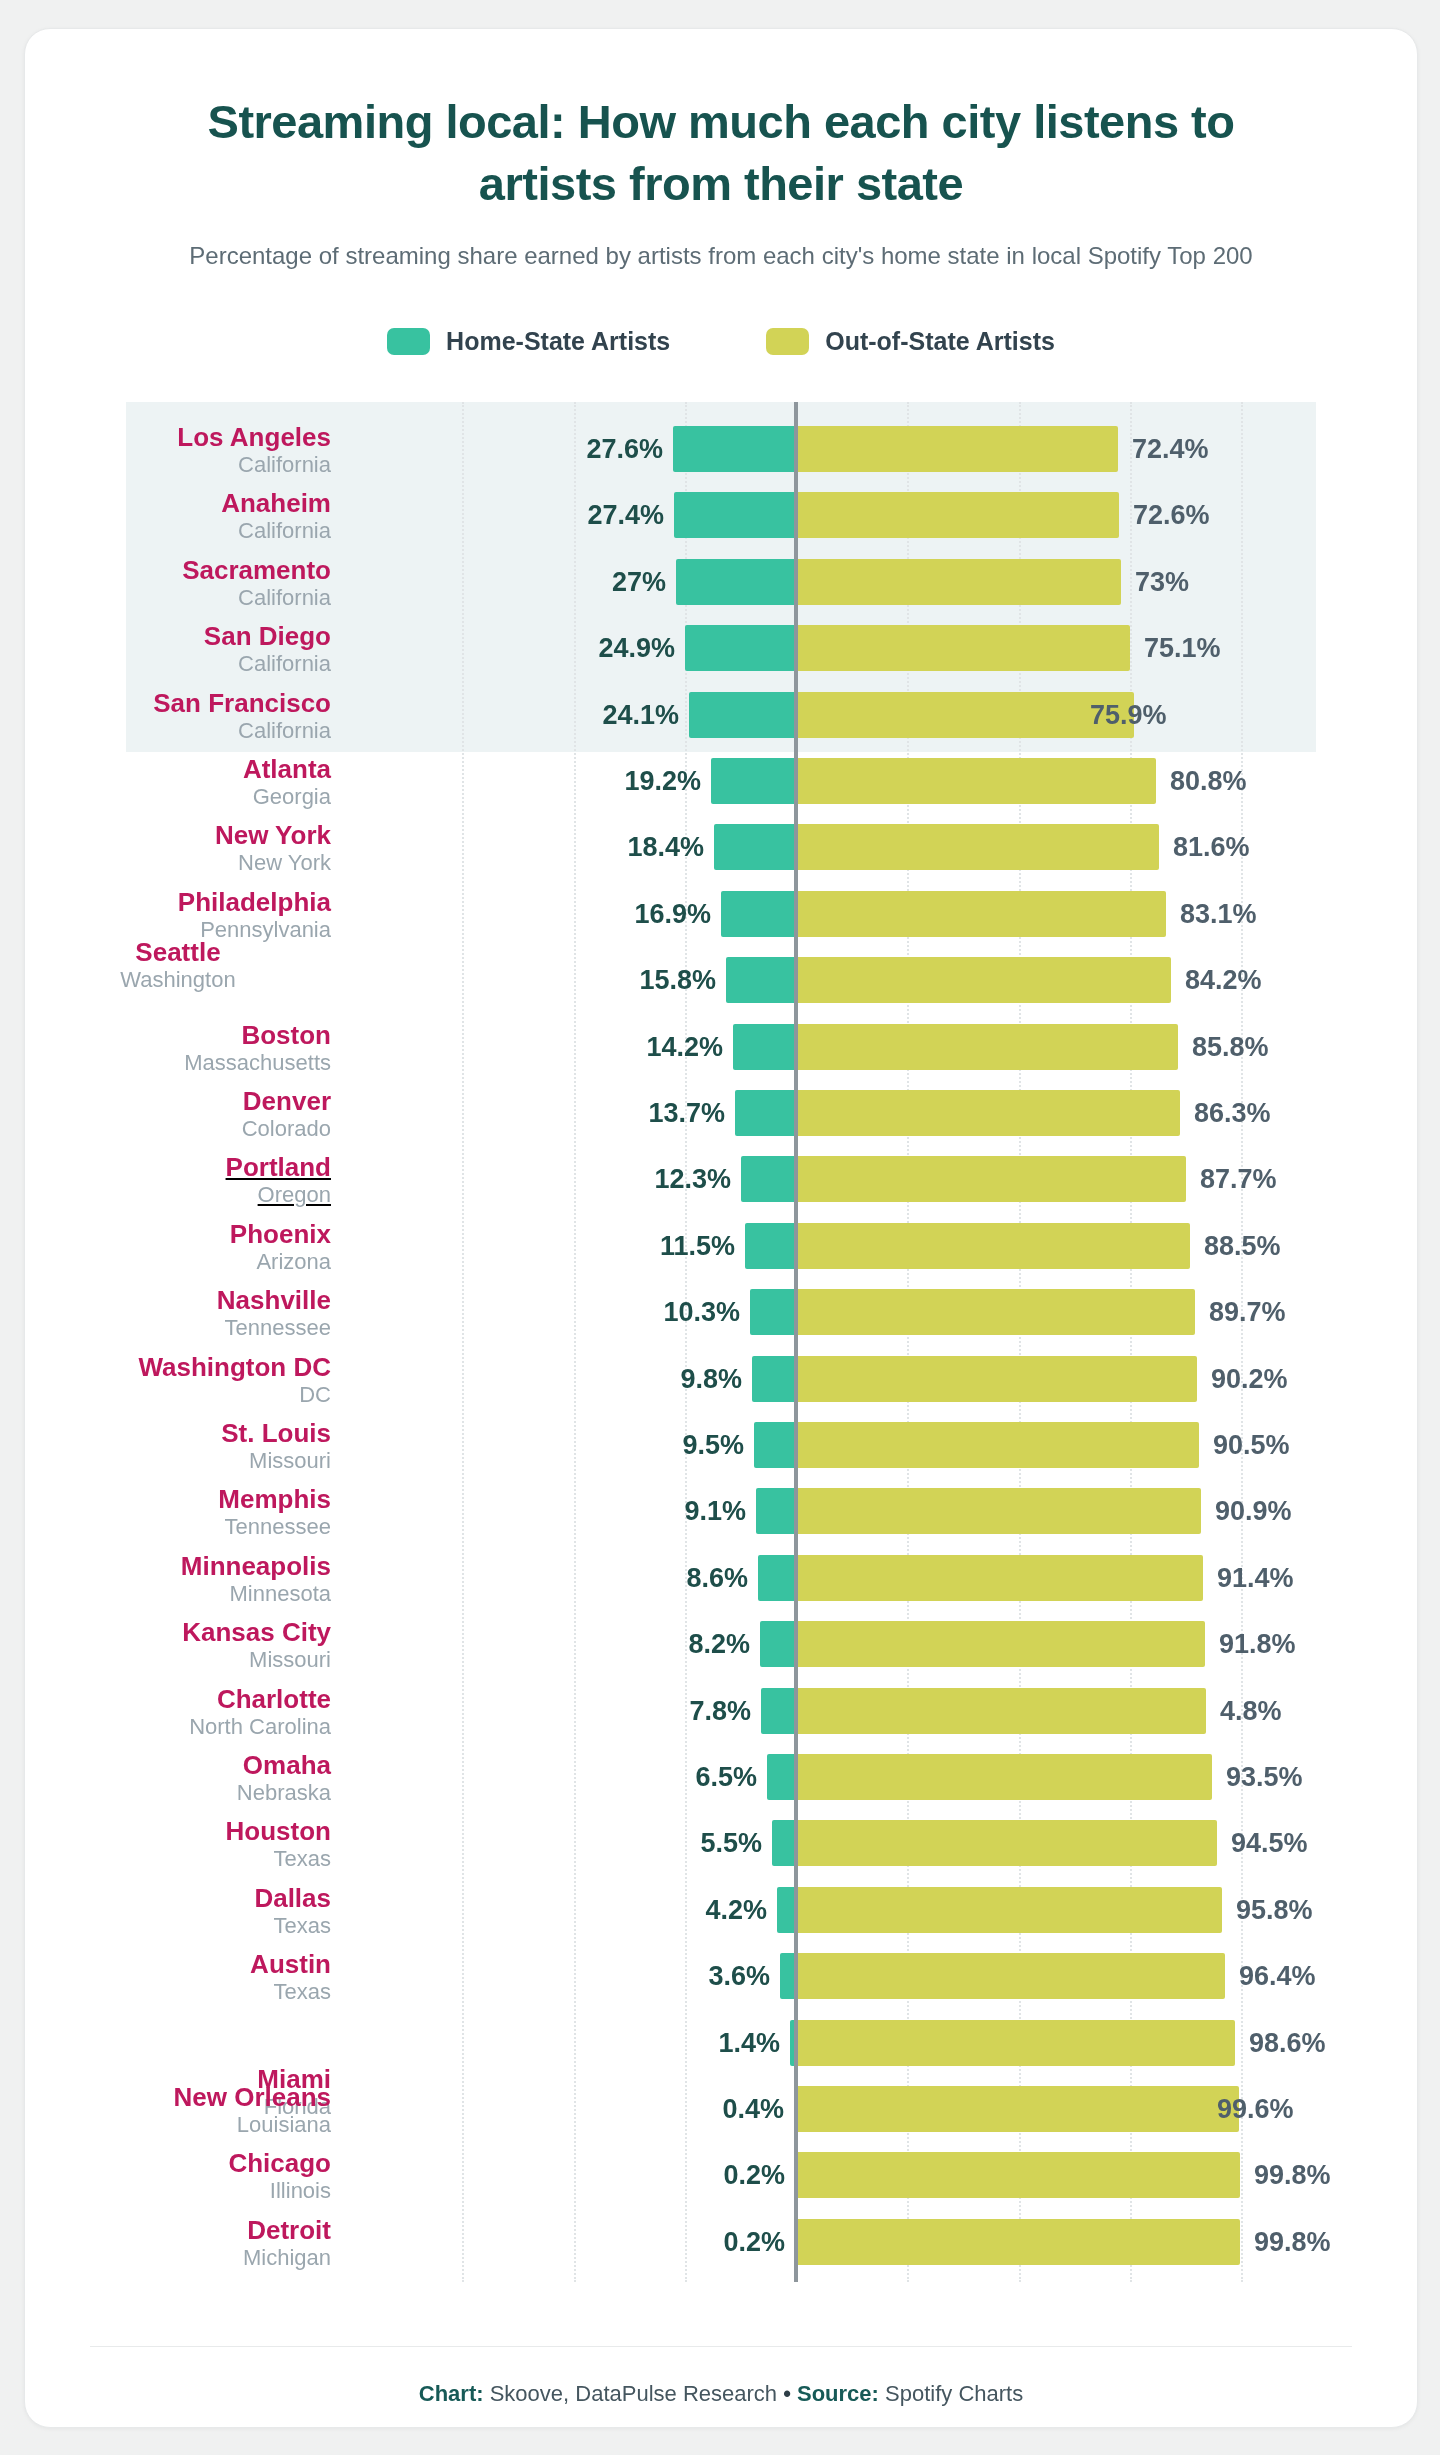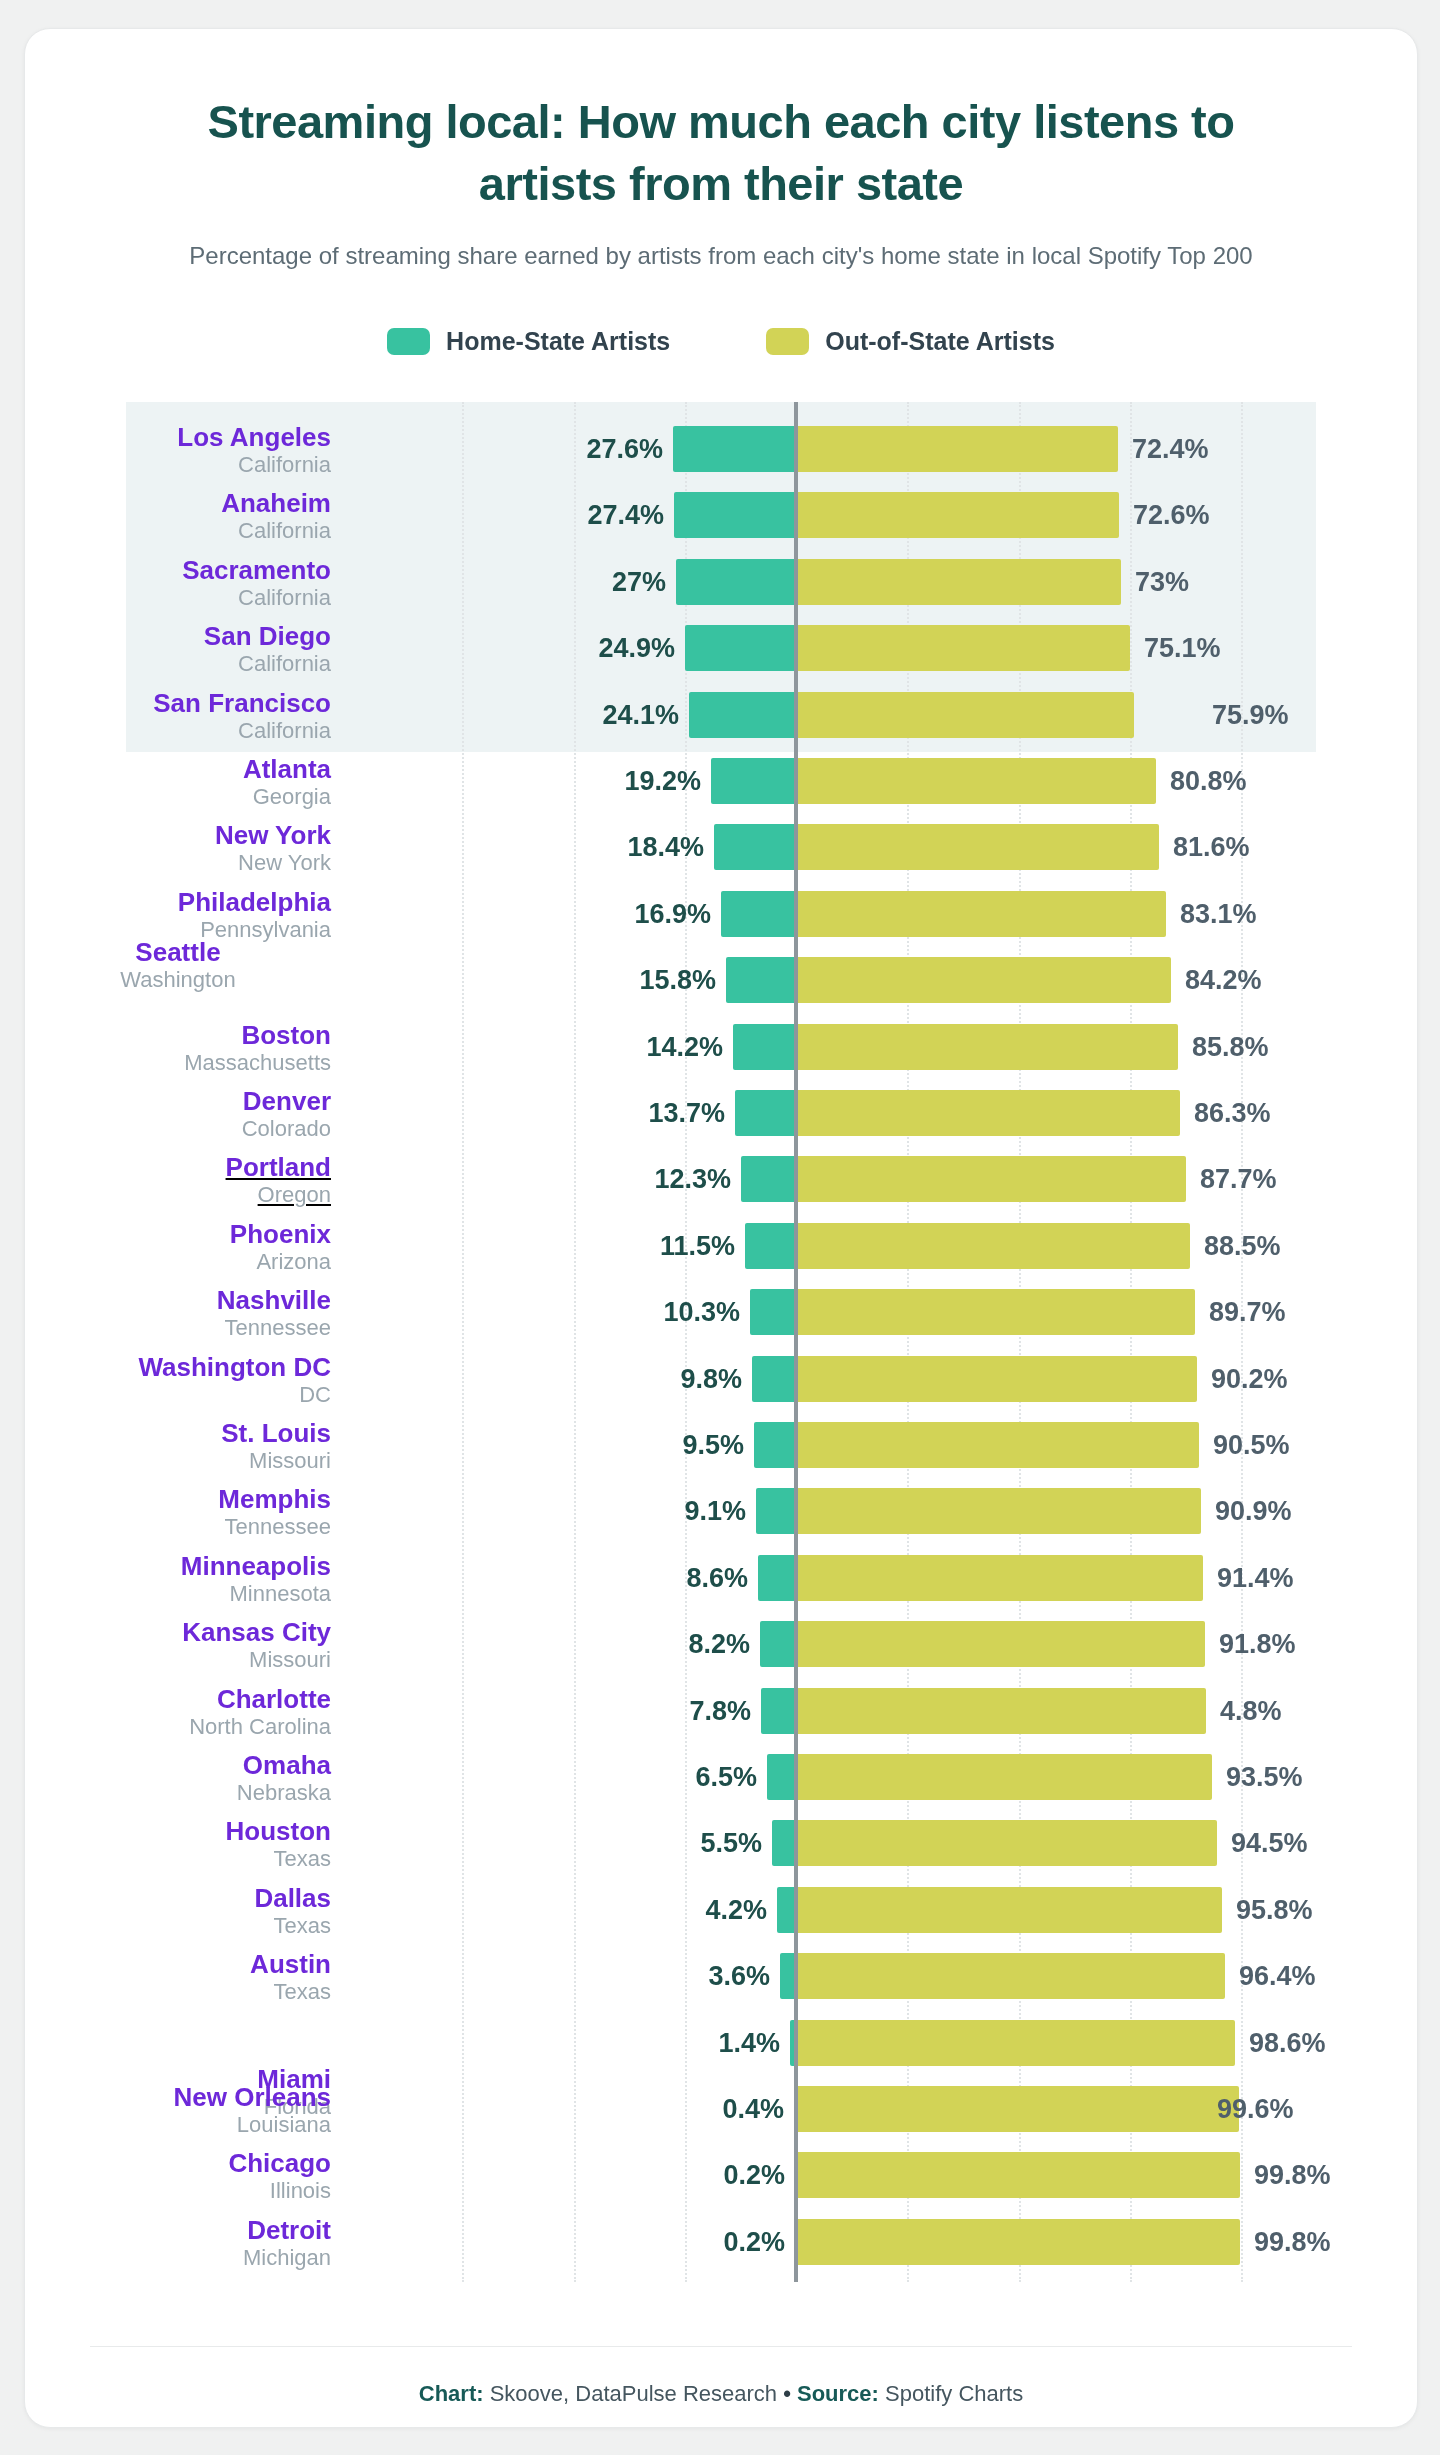--- a/index.html
+++ b/index.html
@@ -39,21 +39,21 @@
   }
   .gridline{
     position:absolute;top:0;height:1880px;width:0;
     border-left:2px dotted #e0e4e6;z-index:1;
   }
   .axis-line{
     position:absolute;top:0;height:1880px;width:4px;background:#8e969c;z-index:3;
   }
   .bar{position:absolute;height:46px;z-index:2;border-radius:2px;}
   .city-block{position:absolute;width:306px;text-align:right;z-index:2;}
-  .city-name{font-size:26px;font-weight:bold;color:#6d28d9;line-height:28px;}
+  .city-name{font-size:26px;font-weight:bold;color:#be185d;line-height:28px;}
   .state-name{font-size:22px;color:#9aa6ae;line-height:24px;margin-top:2px;}
   .val{position:absolute;height:46px;line-height:46px;font-size:27px;font-weight:bold;z-index:2;}
   .val.home{width:210px;text-align:right;color:#1e4e4a;}
   .val.away{text-align:left;color:#4f5f6b;}
   .footer-divider{
     position:absolute;left:65px;right:65px;top:2317px;border-top:1px solid #e8eaeb;
   }
   .footer{
     position:absolute;left:0;top:2352px;width:100%;
     text-align:center;font-size:22px;color:#45565f;
@@ -123,21 +123,21 @@
       <div class="bar" style="top: 223.2px; left: 771px; width: 334.195px; background: rgb(210, 211, 86);"></div>
       <div class="val home" style="top: 223.2px; left: 440px;">24.9%</div>
       <div class="val away" style="top: 223.2px; left: 1119px;">75.1%</div>
       <div class="city-block" style="top: 286.6px;">
         <div class="city-name">San Francisco</div>
         <div class="state-name">California</div>
       </div>
       <div class="bar" style="top: 289.6px; left: 663.755px; width: 107.245px; background: rgb(56, 194, 160);"></div>
       <div class="bar" style="top: 289.6px; left: 771px; width: 337.755px; background: rgb(210, 211, 86);"></div>
       <div class="val home" style="top: 289.6px; left: 444px;">24.1%</div>
-      <div class="val away" style="top: 289.6px; left: 1187px;">75.9%</div>
+      <div class="val away" style="top: 289.6px; left: 1065px;">75.9%</div>
       <div class="city-block" style="top: 353px;">
         <div class="city-name">Atlanta</div>
         <div class="state-name">Georgia</div>
       </div>
       <div class="bar" style="top: 356px; left: 685.56px; width: 85.44px; background: rgb(56, 194, 160);"></div>
       <div class="bar" style="top: 356px; left: 771px; width: 359.56px; background: rgb(210, 211, 86);"></div>
       <div class="val home" style="top: 356px; left: 466px;">19.2%</div>
       <div class="val away" style="top: 356px; left: 1145px;">80.8%</div>
       <div class="city-block" style="top: 419.4px;">
         <div class="city-name">New York</div>

